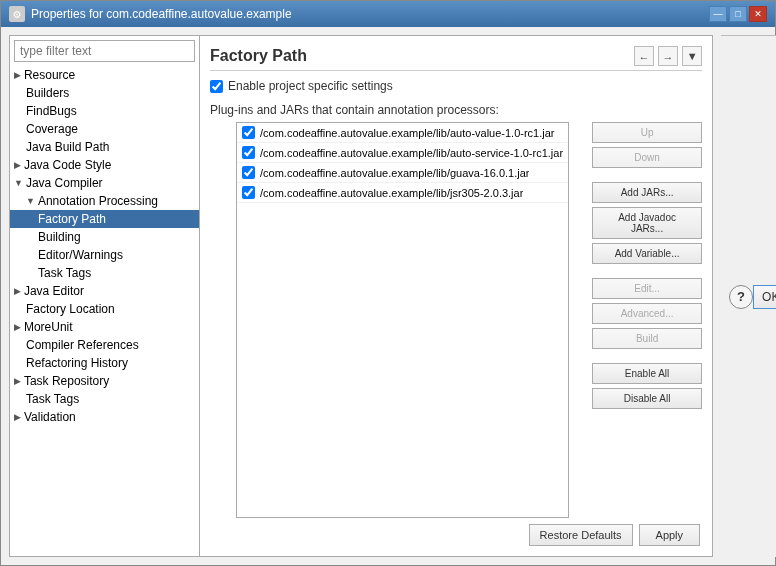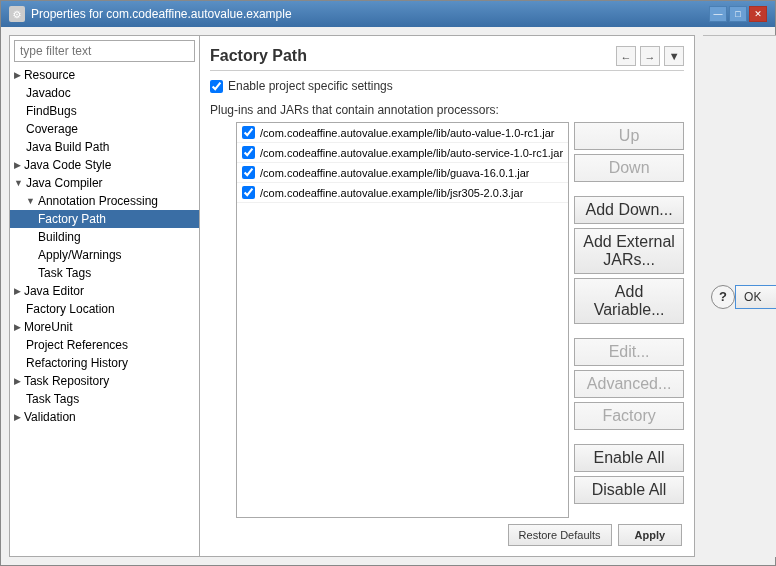--- a/index.html
+++ b/index.html
@@ -160,21 +160,21 @@
     .checkbox-row input[type="checkbox"] { cursor: pointer; }
     .checkbox-label { font-size: 12px; color: #333; }
     .plugins-label {
       font-size: 12px;
       color: #333;
       margin-bottom: 5px;
     }
     .panel-body {
       display: flex;
       flex: 1;
-      gap: 5px;
+      gap: 23px;
       padding-left: 26px;
     }
     .list-container {
       flex: 1;
       border: 1px solid #aaa;
       background: white;
       overflow-y: auto;
     }
     .list-item {
       display: flex;
@@ -188,21 +188,21 @@
     .list-item-text { font-size: 11px; white-space: nowrap; overflow: hidden; text-overflow: ellipsis; }
     .buttons-col {
       display: flex;
       flex-direction: column;
       gap: 4px;
       width: 110px;
       flex-shrink: 0;
     }
     .btn {
       padding: 4px 8px;
-      font-size: 16px;
+      font-size: 10px;
       background: linear-gradient(to bottom, #f8f8f8, #e8e8e8);
       border: 1px solid #aaa;
       cursor: pointer;
       text-align: center;
       color: #333;
     }
     .btn:disabled, .btn.disabled {
       color: #aaa;
       cursor: default;
       background: linear-gradient(to bottom, #f8f8f8, #f0f0f0);
@@ -261,21 +261,20 @@
       background: linear-gradient(to bottom, #f8f8f8, #e8e8e8);
       color: #333;
     }
     .apply-btn {
       padding: 4px 16px;
       font-size: 11px;
       cursor: pointer;
       border: 1px solid #aaa;
       background: linear-gradient(to bottom, #f8f8f8, #e8e8e8);
       color: #333;
-      font-weight: bold;
     }
   </style>
 </head>
 <body>
 
 <div class="window">
 
   <div class="titlebar">
     <div class="titlebar-left">
       <div class="titlebar-icon">
@@ -297,21 +296,21 @@
         <input class="filter-input" type="text" placeholder="type filter text" style="">
 
         <div class="tree">
 
           <div class="tree-item tree-level-0">
             <span class="tree-arrow">▶</span>
             <span>Resource</span>
           </div>
 
           <div class="tree-item tree-level-1">
-            <span>Javadoc</span>
+            <span>Builders</span>
           </div>
 
           <div class="tree-item tree-level-1">
             <span>FindBugs</span>
           </div>
 
           <div class="tree-item tree-level-1">
             <span>Coverage</span>
           </div>
 
@@ -336,21 +335,21 @@
 
           <div class="tree-item tree-level-2 selected">
             <span>Factory Path</span>
           </div>
 
           <div class="tree-item tree-level-2">
             <span>Building</span>
           </div>
 
           <div class="tree-item tree-level-2">
-            <span>Apply/Warnings</span>
+            <span>Editor/Warnings</span>
           </div>
 
 
           <div class="tree-item tree-level-2">
             <span>Task Tags</span>
           </div>
 
           <div class="tree-item tree-level-0">
             <span class="tree-arrow">▶</span>
             <span>Java Editor</span>
@@ -359,21 +358,21 @@
           <div class="tree-item tree-level-1">
             <span>Factory Location</span>
           </div>
 
           <div class="tree-item tree-level-0">
             <span class="tree-arrow">▶</span>
             <span>MoreUnit</span>
           </div>
 
           <div class="tree-item tree-level-1">
-            <span>Project References</span>
+            <span>Compiler References</span>
           </div>
 
           <div class="tree-item tree-level-1">
             <span>Refactoring History</span>
           </div>
 
 
           <div class="tree-item tree-level-0">
             <span class="tree-arrow">▶</span>
             <span>Task Repository</span>
@@ -424,27 +423,27 @@
             <div class="list-item">
               <input type="checkbox" checked="" style="">
               <span class="list-item-text">/com.codeaffine.autovalue.example/lib/jsr305-2.0.3.jar</span>
             </div>
           </div>
 
           <div class="buttons-col">
             <button class="btn disabled">Up</button>
             <button class="btn disabled">Down</button>
             <div class="btn-spacer"></div>
-            <button class="btn">Add Down...</button>
-            <button class="btn">Add External JARs...</button>
+            <button class="btn">Add JARs...</button>
+            <button class="btn">Add Javadoc JARs...</button>
             <button class="btn">Add Variable...</button>
             <div class="btn-spacer"></div>
             <button class="btn disabled">Edit...</button>
             <button class="btn disabled">Advanced...</button>
-            <button class="btn disabled">Factory</button>
+            <button class="btn disabled">Build</button>
             <div class="btn-spacer"></div>
             <button class="btn">Enable All</button>
             <button class="btn">Disable All</button>
           </div>
         </div>
 
         <div class="bottom-bar">
           <div></div>
           <div class="bottom-right">
             <button class="restore-btn">Restore Defaults</button>

